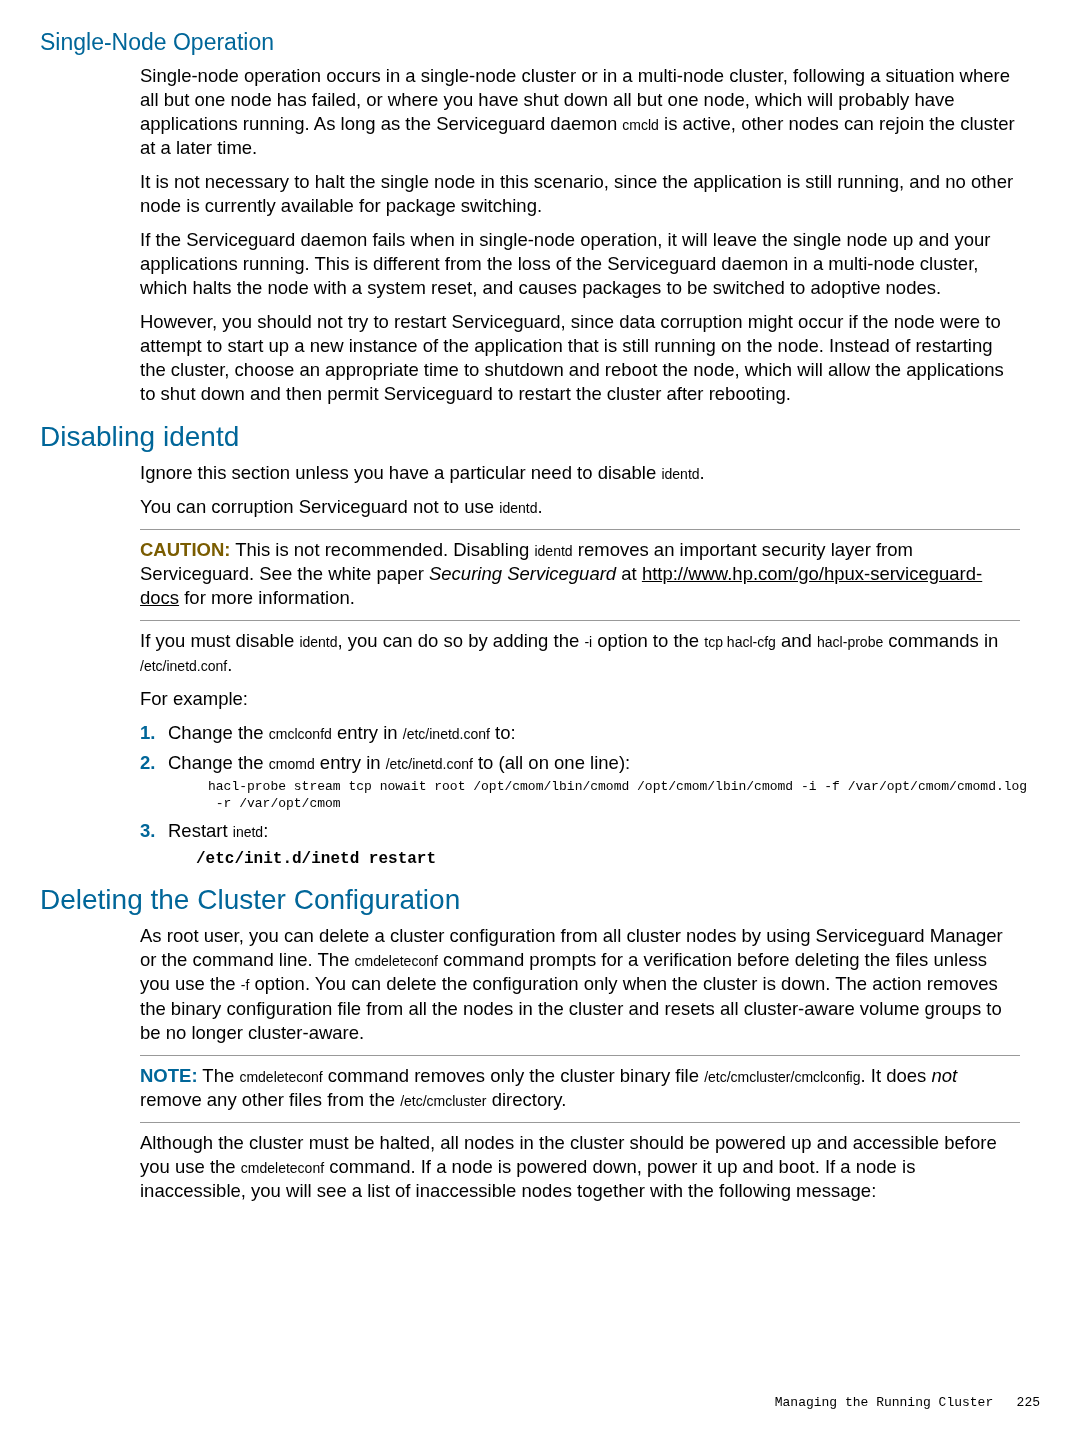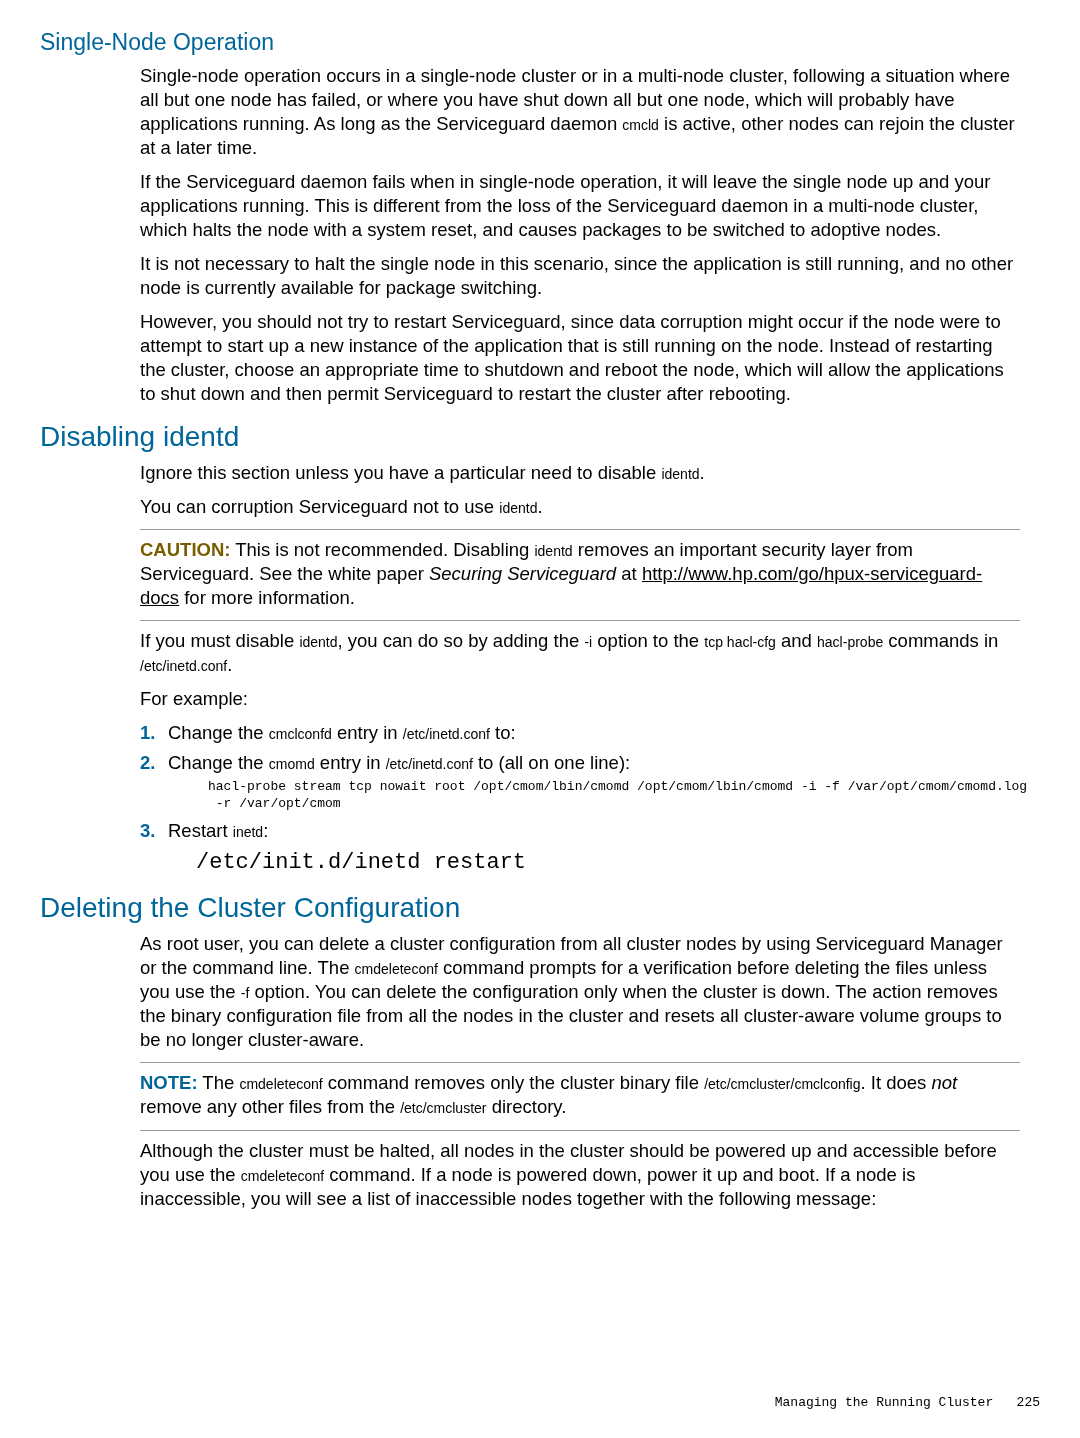--- a/index.html
+++ b/index.html
@@ -81,22 +81,22 @@
     top: 0;
   }
   .code-line {
     font-family: "Courier New", Courier, monospace;
     font-size: 18px;
     margin: 4px 0 4px 28px;
     white-space: pre;
   }
   .bold-mono {
     font-family: "Courier New", Courier, monospace;
-    font-weight: normal;
-    font-size: 22px;
+    font-weight: bold;
+    font-size: 16px;
     margin-left: 28px;
     display: block;
   }
   .footer {
     position: absolute;
     bottom: 26px;
     right: 40px;
     font-size: 13px;
     font-family: Liberation Mono, monospace;
   }
@@ -104,22 +104,22 @@
 </head>
 <body>
 
 <div class="page">
 
   <div class="h3">Single-Node Operation</div>
   <div class="body-indent">
     <p>
       <span>Single-node operation occurs in a single-node cluster or in a multi-node cluster, following a situation where all but one node has failed, or where you have shut down all but one node, which will probably have applications running. As long as the Serviceguard daemon </span><span class="mono">cmcld</span><span> is active, other nodes can rejoin the cluster at a later time.</span>
     </p>
+    <p>It is not necessary to halt the single node in this scenario, since the application is still running, and no other node is currently available for package switching.</p>
     <p>If the Serviceguard daemon fails when in single-node operation, it will leave the single node up and your applications running. This is different from the loss of the Serviceguard daemon in a multi-node cluster, which halts the node with a system reset, and causes packages to be switched to adoptive nodes.</p>
-    <p>It is not necessary to halt the single node in this scenario, since the application is still running, and no other node is currently available for package switching.</p>
     <p>However, you should not try to restart Serviceguard, since data corruption might occur if the node were to attempt to start up a new instance of the application that is still running on the node. Instead of restarting the cluster, choose an appropriate time to shutdown and reboot the node, which will allow the applications to shut down and then permit Serviceguard to restart the cluster after rebooting.</p>
   </div>
 
   <div class="h2">Disabling identd</div>
   <div class="body-indent">
     <p>
       <span>Ignore this section unless you have a particular need to disable </span><span class="mono">identd</span><span>.</span>
     </p>
     <p>
       <span>You can corruption Serviceguard not to use </span><span class="mono">identd</span><span>.</span>

